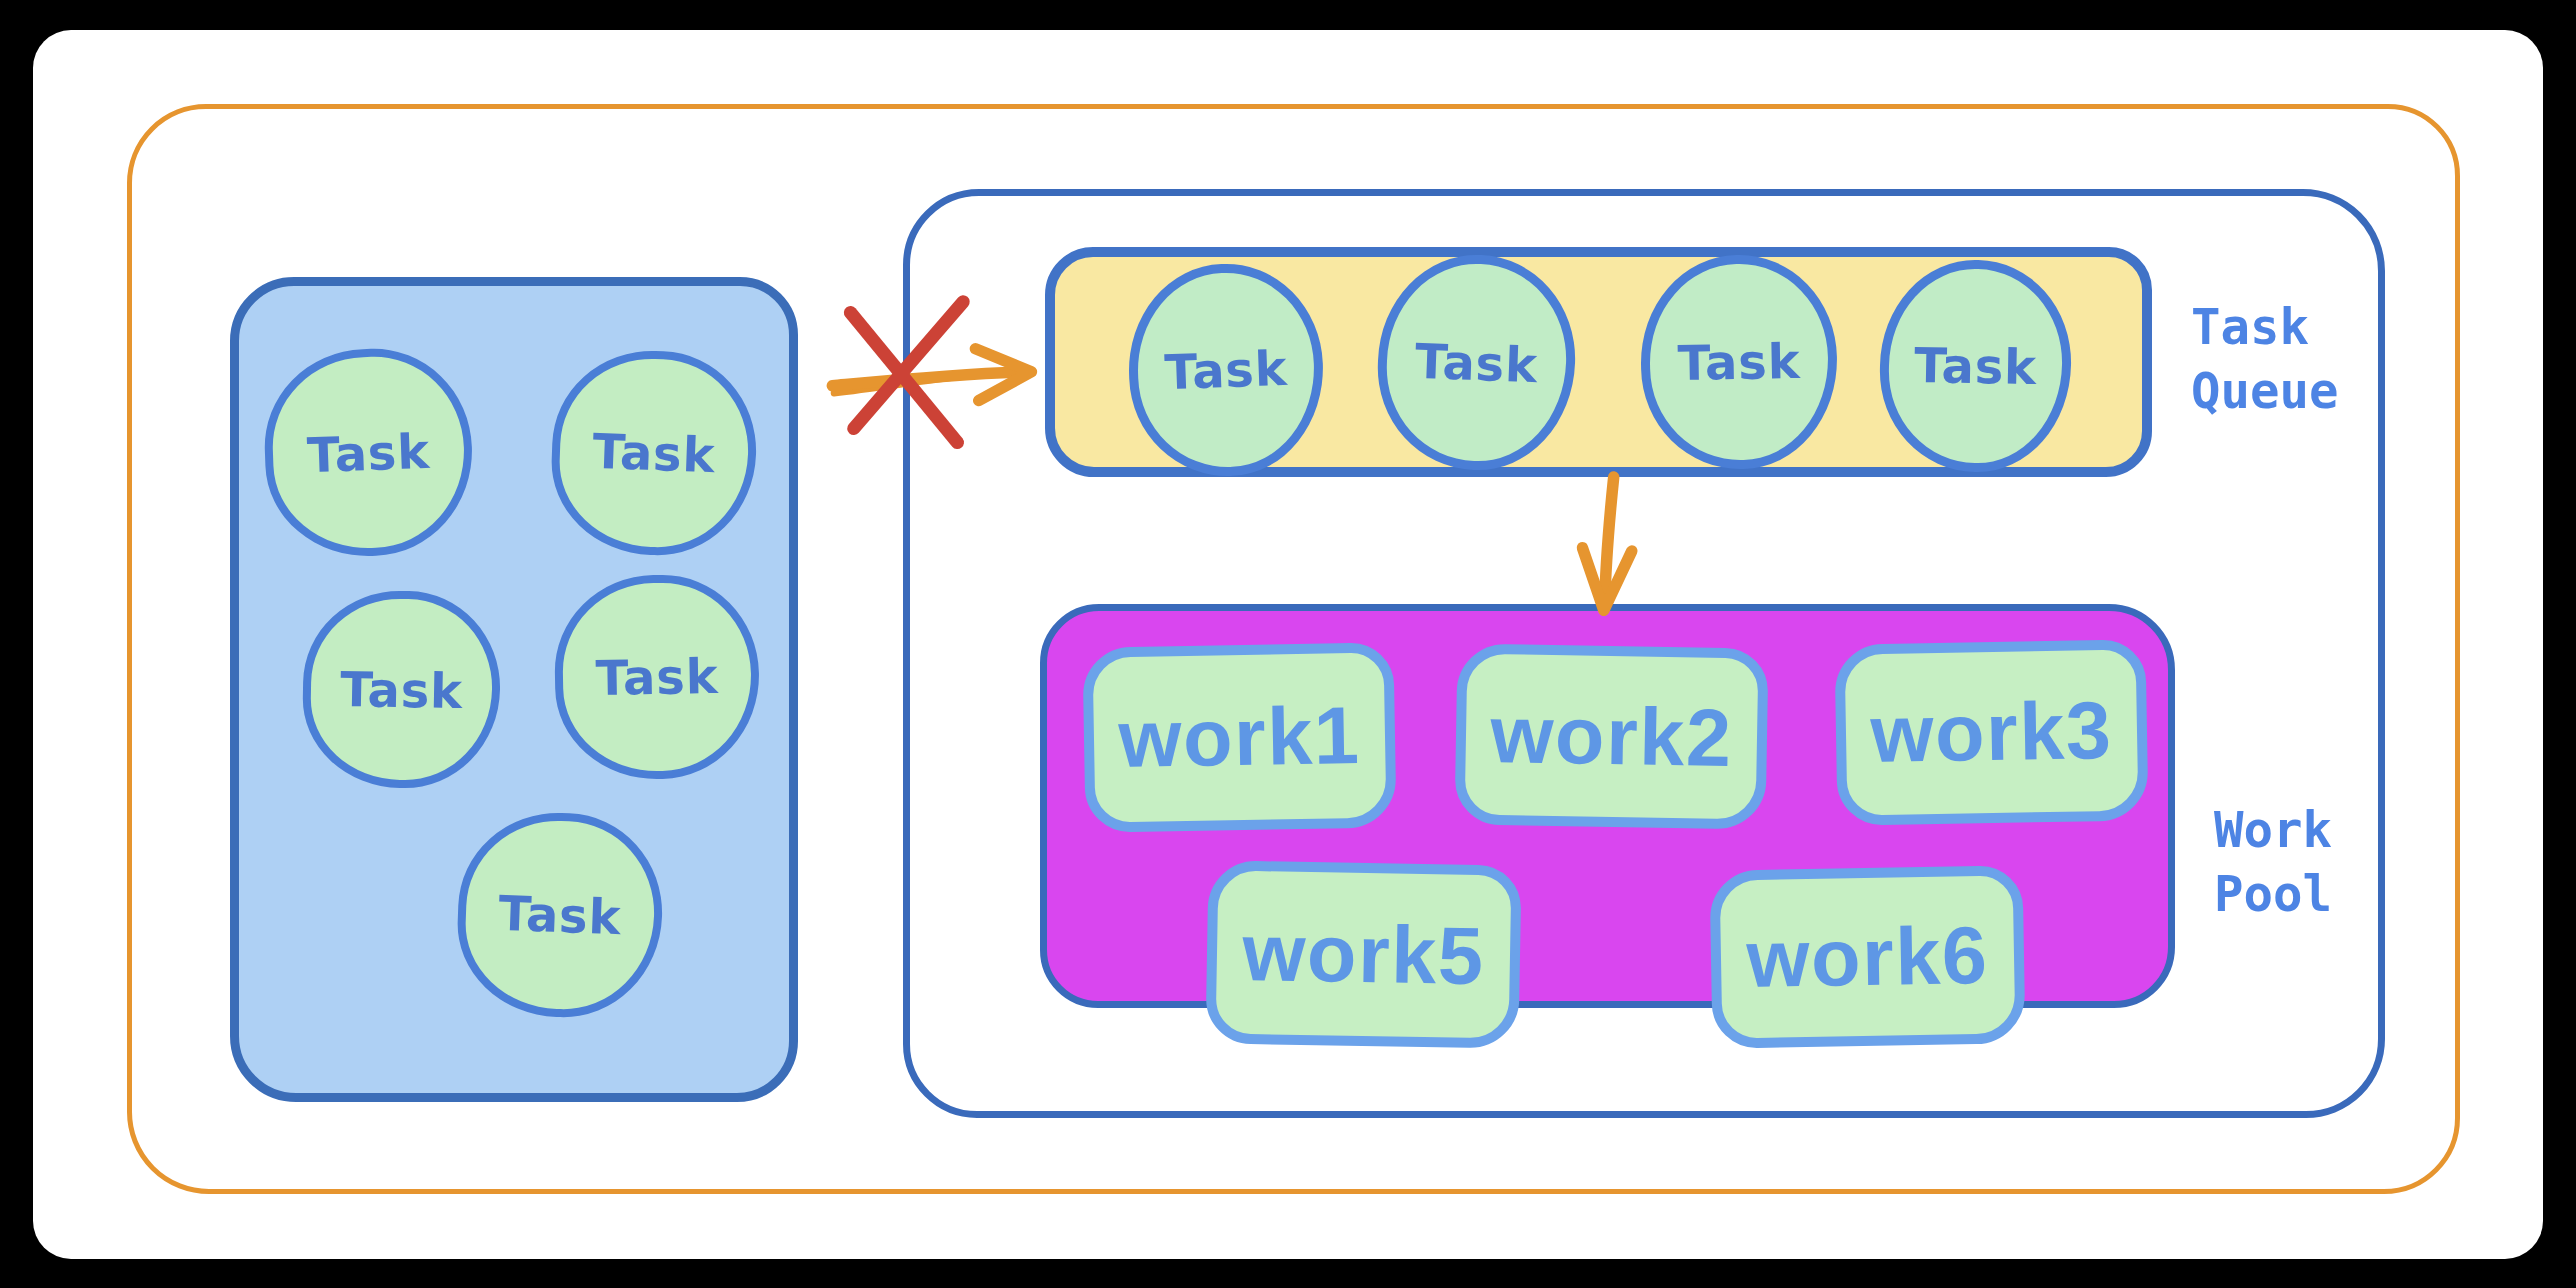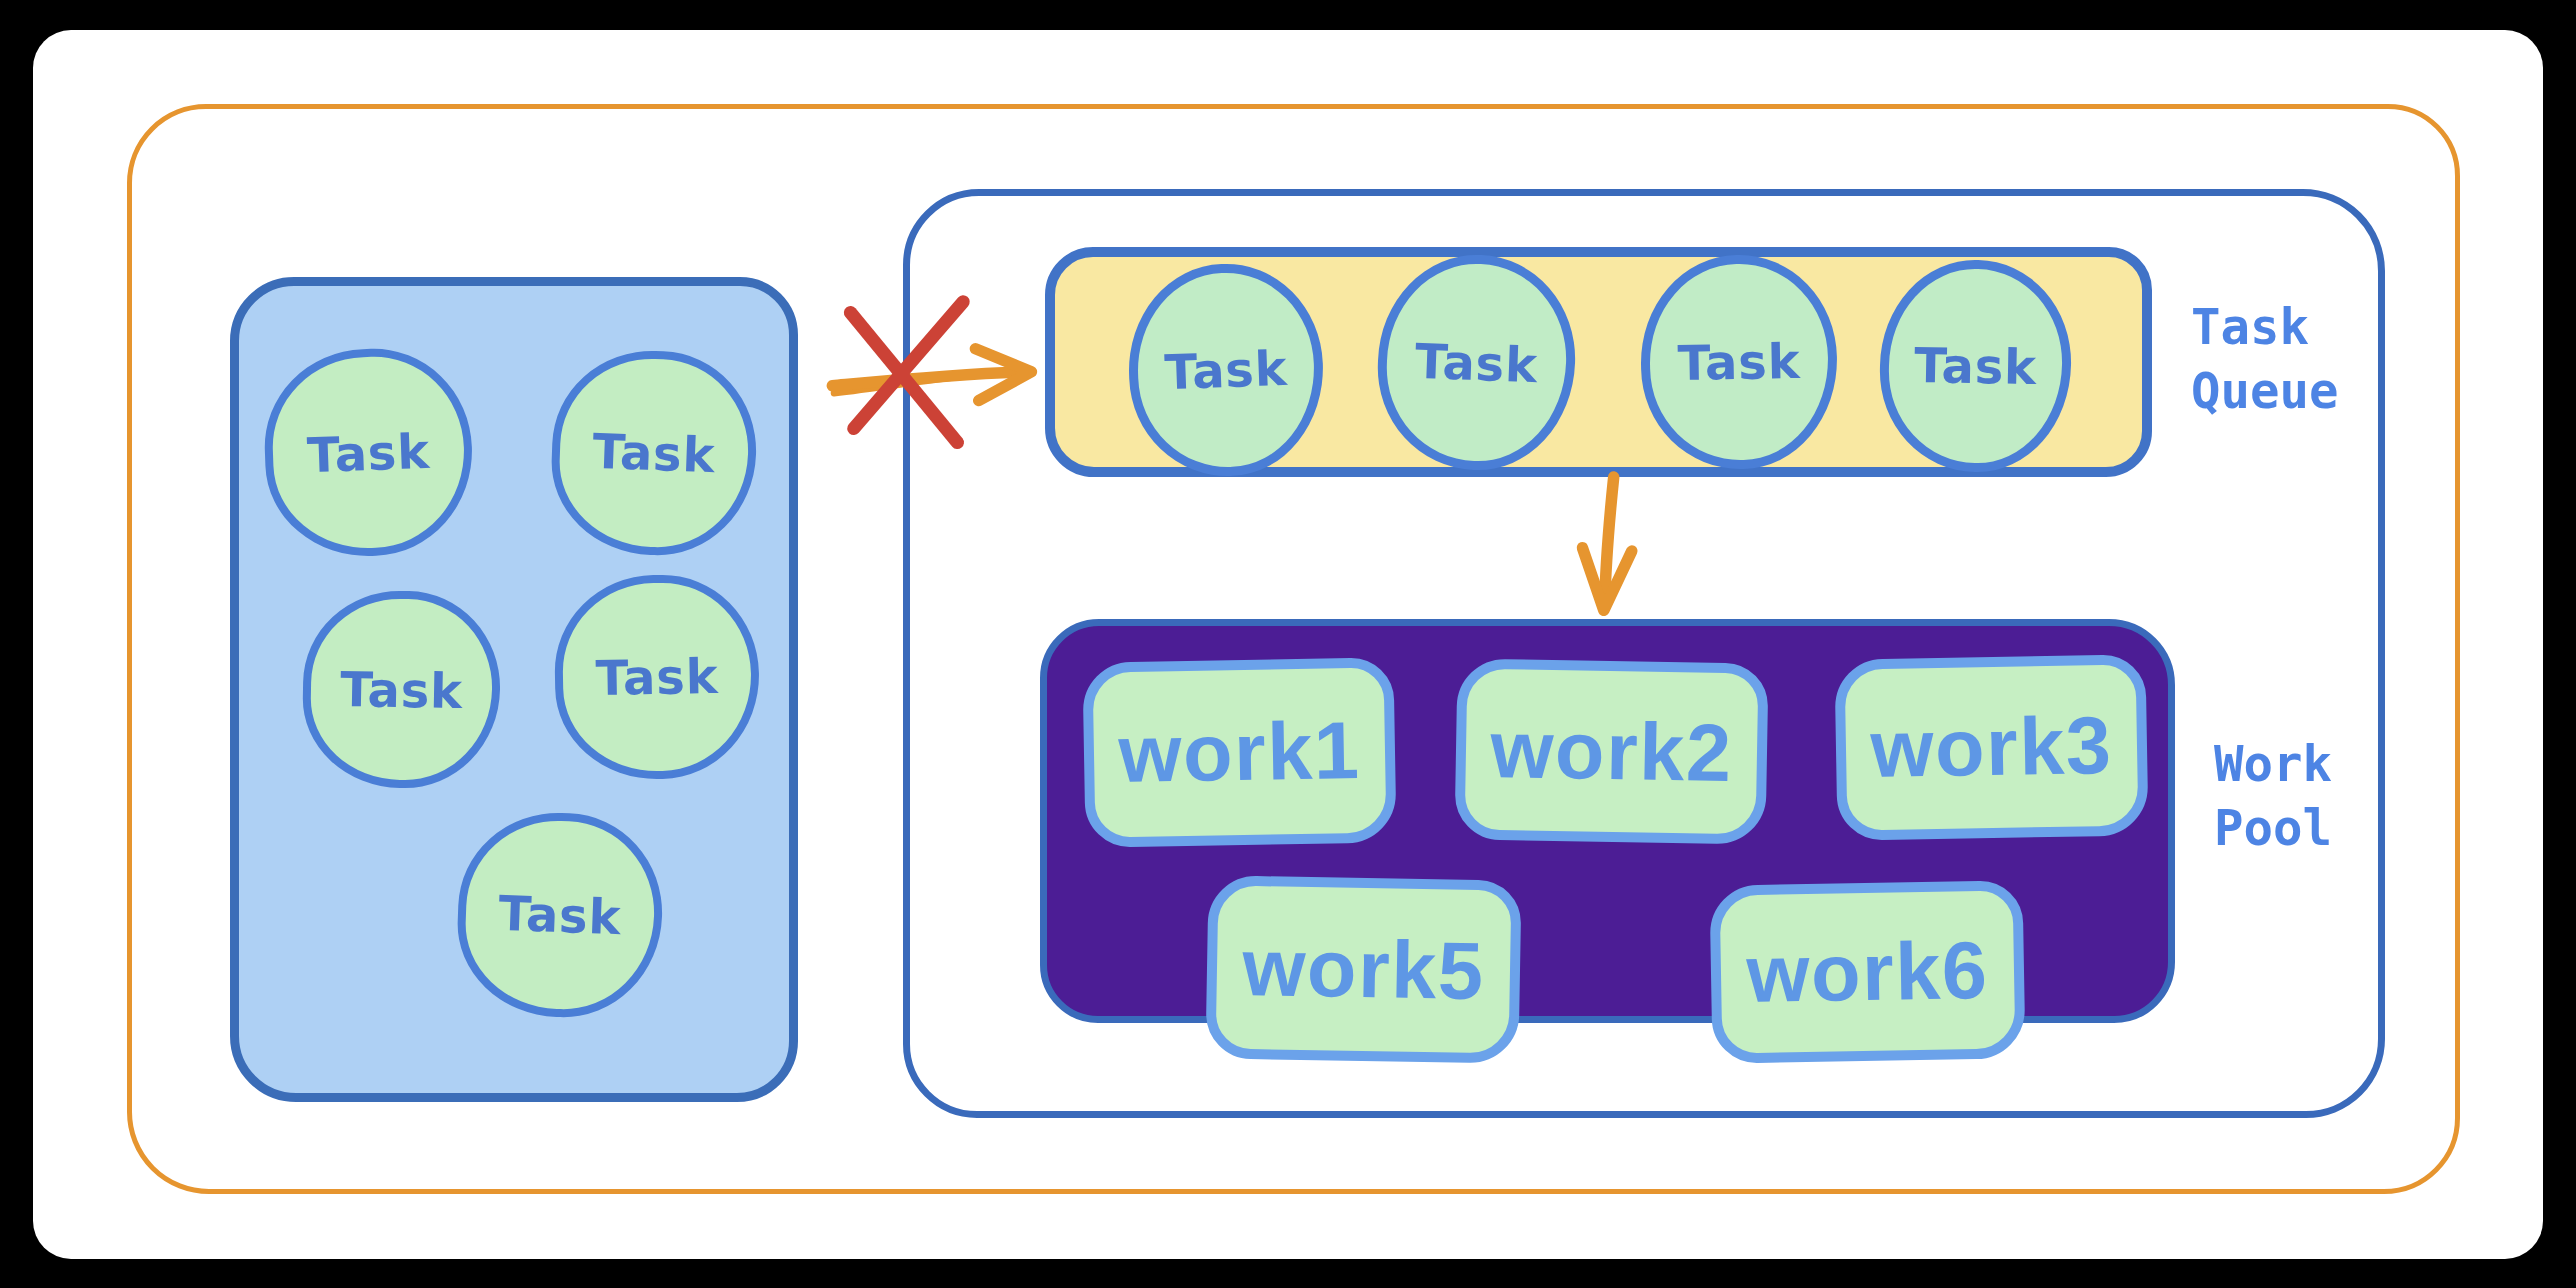--- a/index.html
+++ b/index.html
@@ -24,22 +24,22 @@
           border:7.4px solid #3a6abb;border-radius:76px 82px 79px 74px;
           background:#ffffff;box-sizing:border-box;}
   
   .queue{position:absolute;left:1045px;top:247px;width:1107px;height:230px;
           background:#f9e8a2;border:10px solid #4173c7;
           border-radius:48px 43px 46px 49px;box-sizing:border-box;}
   .queue-ellipse{position:absolute;background:#c1ecc6;border:9px solid #4a7ed6;
           box-sizing:border-box;display:flex;align-items:center;justify-content:center;
           border-radius:50% 50% 49% 51% / 51% 49% 52% 48%;}
   
-  .pool{position:absolute;left:1040px;top:619px;width:1135px;height:404px;
-          background:#4c1d95;border:7.4px solid #3a6abb;
+  .pool{position:absolute;left:1040px;top:604px;width:1135px;height:404px;
+          background:#d946ef;border:7.4px solid #3a6abb;
           border-radius:59px 66px 61px 58px;box-sizing:border-box;}
   .work-box{position:absolute;background:#c6efc3;border:10.7px solid #6ba2ea;
           box-sizing:border-box;display:flex;align-items:center;justify-content:center;
           border-radius:48px 43px 49px 45px;}
   .work-text{font-family:"Liberation Sans", sans-serif;font-size:81px;font-weight:bold;
           color:#5e97e5;letter-spacing:1.6px;}
   
   .side-label{position:absolute;font-family:"DejaVu Sans Mono", monospace;
           font-size:49px;line-height:64px;font-weight:bold;color:#4d84e4;
           white-space:pre-line;}
@@ -102,21 +102,21 @@
       <span class="work-text">work3</span>
     </div>
     <div class="work-box" style="left:160px;top:252px;width:313px;height:183px;transform:rotate(1deg);">
       <span class="work-text">work5</span>
     </div>
     <div class="work-box" style="left:664px;top:257px;width:313px;height:178px;transform:rotate(-1deg);">
       <span class="work-text">work6</span>
     </div>
   </div>
 
-  <div class="side-label" style="left:2214px;top:733px;text-align:center;">Work
+  <div class="side-label" style="left:2214px;top:799px;text-align:center;">Work
 Pool</div>
 
   <svg class="arrows" viewBox="0 0 3132 1566" xmlns="http://www.w3.org/2000/svg">
 
     <g>
       <path d="M1014 478 C 1065 472, 1115 464, 1165 458" fill="none" stroke="#e6952f" stroke-width="8" stroke-linecap="round"></path>
       <path d="M1012 469 C 1090 462, 1175 454, 1250 452" fill="none" stroke="#e6952f" stroke-width="14" stroke-linecap="round"></path>
       <path d="M1186 424 L1254 452 L1190 487" fill="none" stroke="#e6952f" stroke-width="14" stroke-linecap="round" stroke-linejoin="round"></path>
       <path d="M1034 380 L1164 538" fill="none" stroke="#cc4236" stroke-width="16" stroke-linecap="round"></path>
       <path d="M1038 521 L1171 367" fill="none" stroke="#cc4236" stroke-width="16" stroke-linecap="round"></path>

